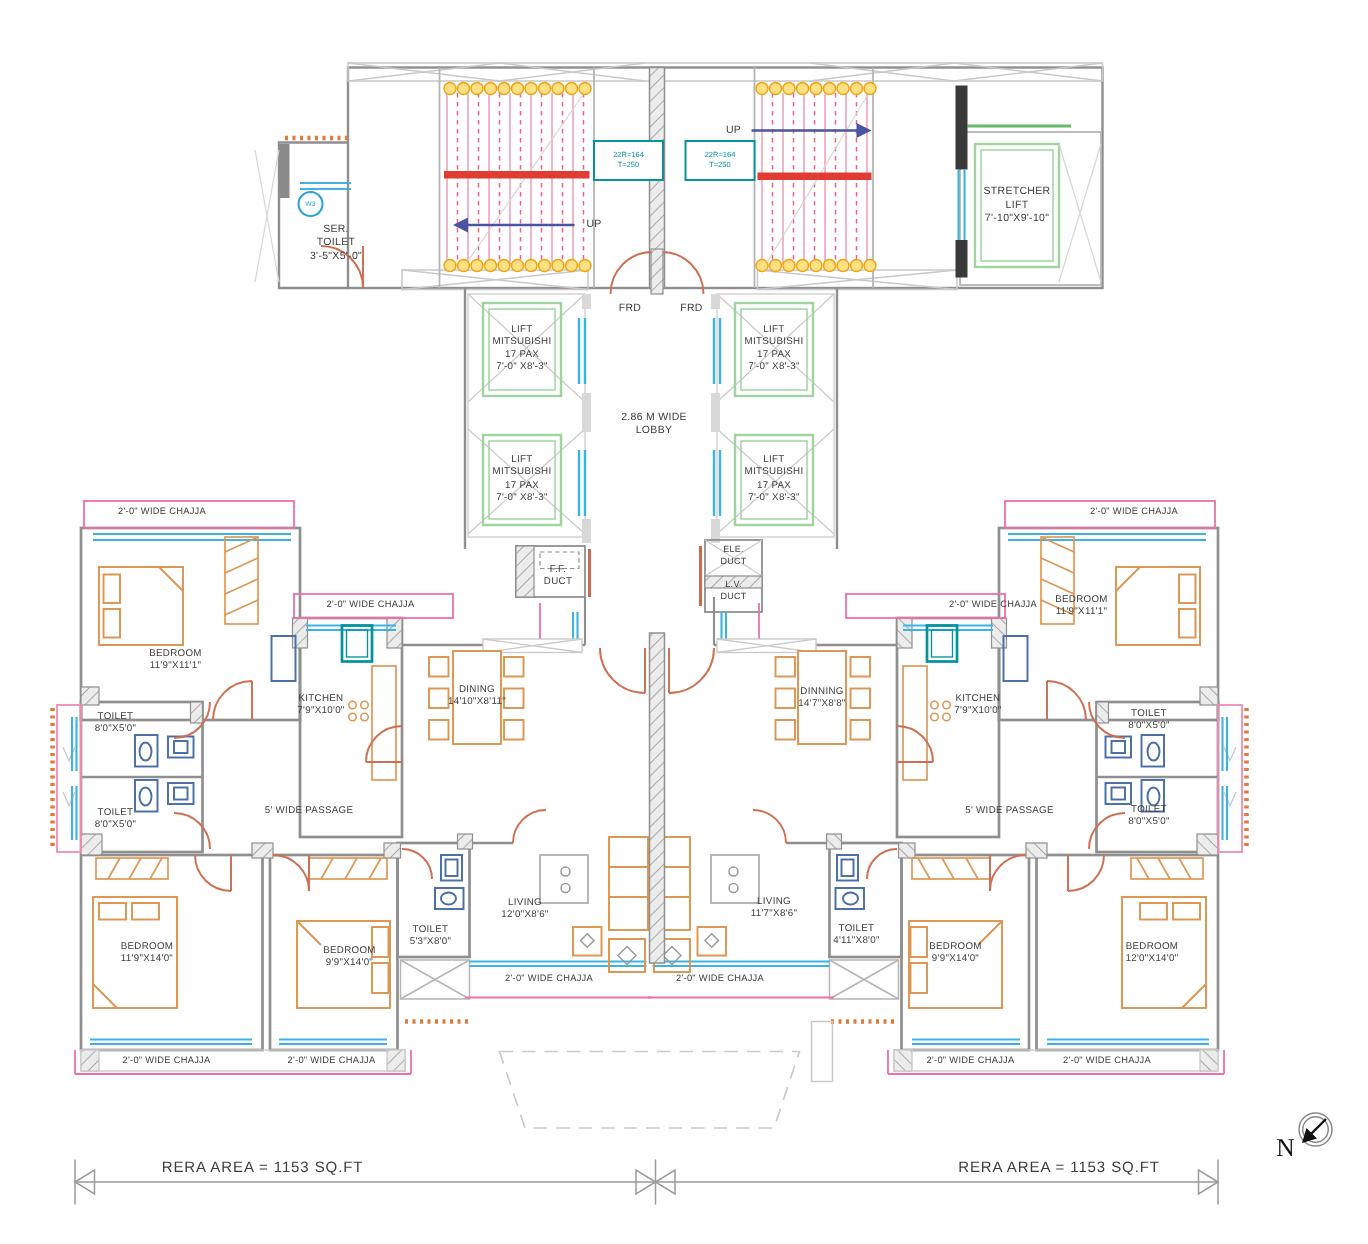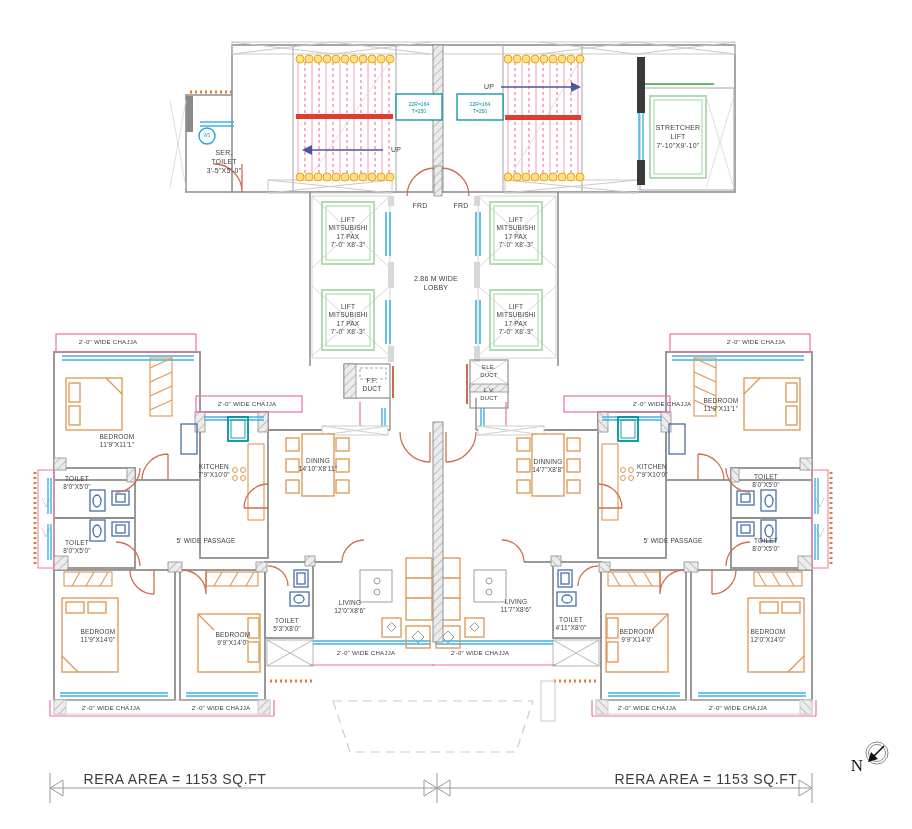--- a/index.html
+++ b/index.html
@@ -5,21 +5,21 @@
   html,body{margin:0;padding:0;background:#fff}
   #plan{position:relative;width:912px;height:829px;background:#fff;overflow:hidden;
         font-family:"Liberation Sans",sans-serif}
   #plan svg{position:absolute;left:0;top:0}
   .lbl{position:absolute;transform:translate(-50%,-50%);
        font:6.5px/1.3 "Liberation Sans",sans-serif;color:#3d3d3d;
        white-space:pre-line;text-align:center;letter-spacing:.2px;z-index:5}
   .s5{font-size:5px;color:#00939c;letter-spacing:0}
   .s6{font-size:6.2px}
   .s7{font-size:7px}
-  .rera{font-size:14px;letter-spacing:.6px;color:#3d3d3d}
+  .rera{font-size:10px;letter-spacing:.6px;color:#3d3d3d}
   .north{font-family:"Liberation Serif",serif;font-size:17px;color:#111}
 </style>
 </head>
 <body>
 
 <div id="plan">
 
 <svg width="912" height="829" viewBox="0 0 912 829">
 <defs>
   <pattern id="h" width="6" height="6" patternUnits="userSpaceOnUse" patternTransform="rotate(45)">

